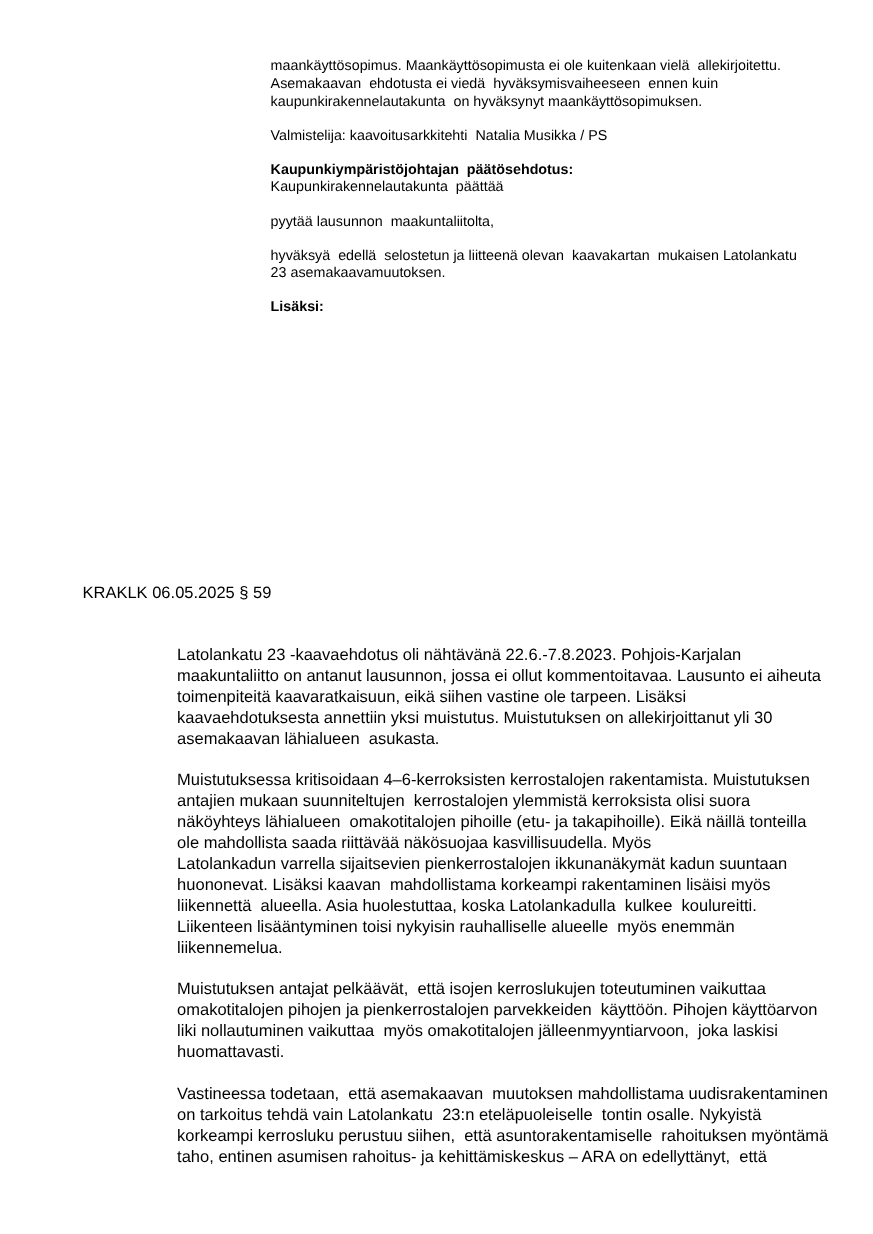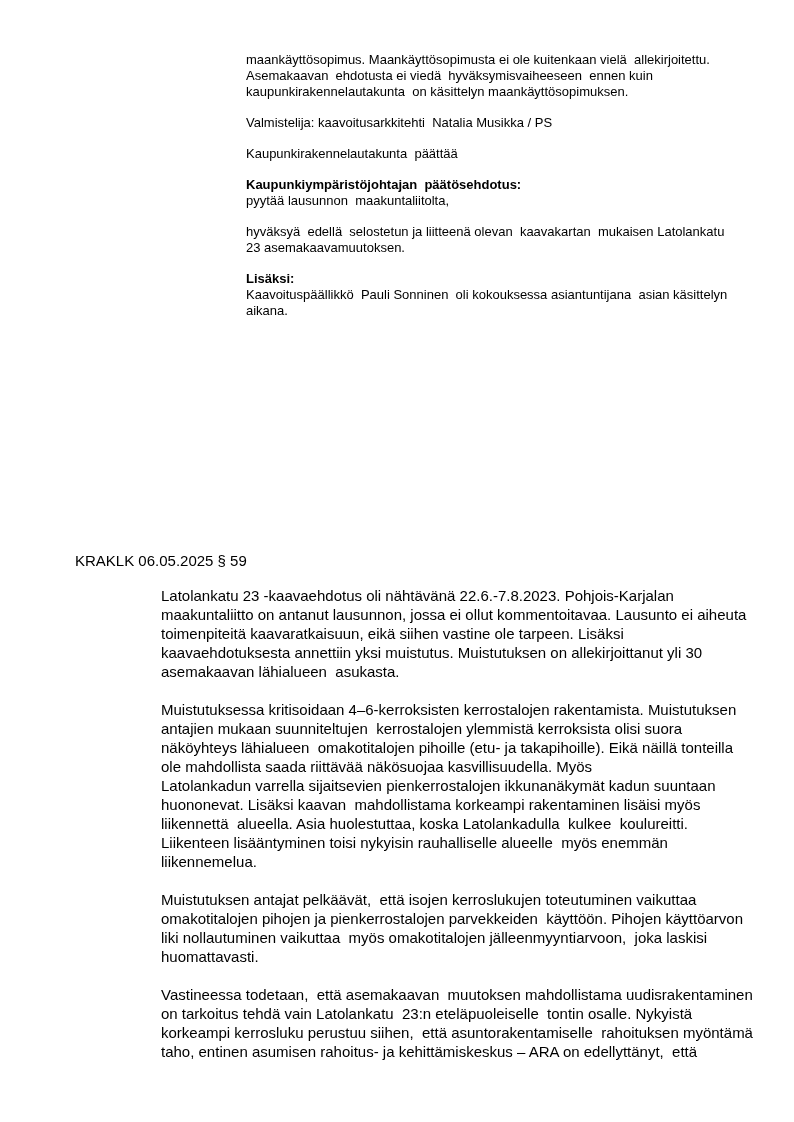--- a/index.html
+++ b/index.html
@@ -37,21 +37,21 @@
   .tight {
     margin-bottom: 0 !important;
   }
   .last {
     margin-bottom: 0 !important;
   }
   
   .kraklk {
     position: absolute;
     left: 75px;
-    top: 552px;
+    top: 531px;
     margin: 0;
     font-size: 15px;
     font-weight: 400;
     white-space: pre;
   }
   
   .section-body {
     position: absolute;
     left: 161px;
     top: 586px;
@@ -64,30 +64,28 @@
   }
 </style>
 </head>
 <body>
 
 <div class="page">
 
   <section class="continuation">
     <p class="para">maankäyttösopimus. Maankäyttösopimusta ei ole kuitenkaan vielä  allekirjoitettu.
 Asemakaavan  ehdotusta ei viedä  hyväksymisvaiheeseen  ennen kuin
-kaupunkirakennelautakunta  on käsittelyn maankäyttösopimuksen.</p>
+kaupunkirakennelautakunta  on hyväksynyt maankäyttösopimuksen.</p>
     <p class="para">Valmistelija: kaavoitusarkkitehti  Natalia Musikka / PS</p>
+    <p class="para heading tight">Kaupunkiympäristöjohtajan  päätösehdotus:</p>
     <p class="para">Kaupunkirakennelautakunta  päättää</p>
-    <p class="para heading tight">Kaupunkiympäristöjohtajan  päätösehdotus:</p>
     <p class="para">pyytää lausunnon  maakuntaliitolta,</p>
     <p class="para">hyväksyä  edellä  selostetun ja liitteenä olevan  kaavakartan  mukaisen Latolankatu
 23 asemakaavamuutoksen.</p>
     <p class="para heading tight">Lisäksi:</p>
-    <p class="para last">Kaavoituspäällikkö  Pauli Sonninen  oli kokouksessa asiantuntijana  asian käsittelyn
-aikana.</p>
   </section>
 
   <h2 class="kraklk">KRAKLK 06.05.2025 § 59</h2>
 
   <section class="section-body">
     <p class="para-lg">Latolankatu 23 -kaavaehdotus oli nähtävänä 22.6.-7.8.2023. Pohjois-Karjalan
 maakuntaliitto on antanut lausunnon, jossa ei ollut kommentoitavaa. Lausunto ei aiheuta
 toimenpiteitä kaavaratkaisuun, eikä siihen vastine ole tarpeen. Lisäksi
 kaavaehdotuksesta annettiin yksi muistutus. Muistutuksen on allekirjoittanut yli 30
 asemakaavan lähialueen  asukasta.</p>

